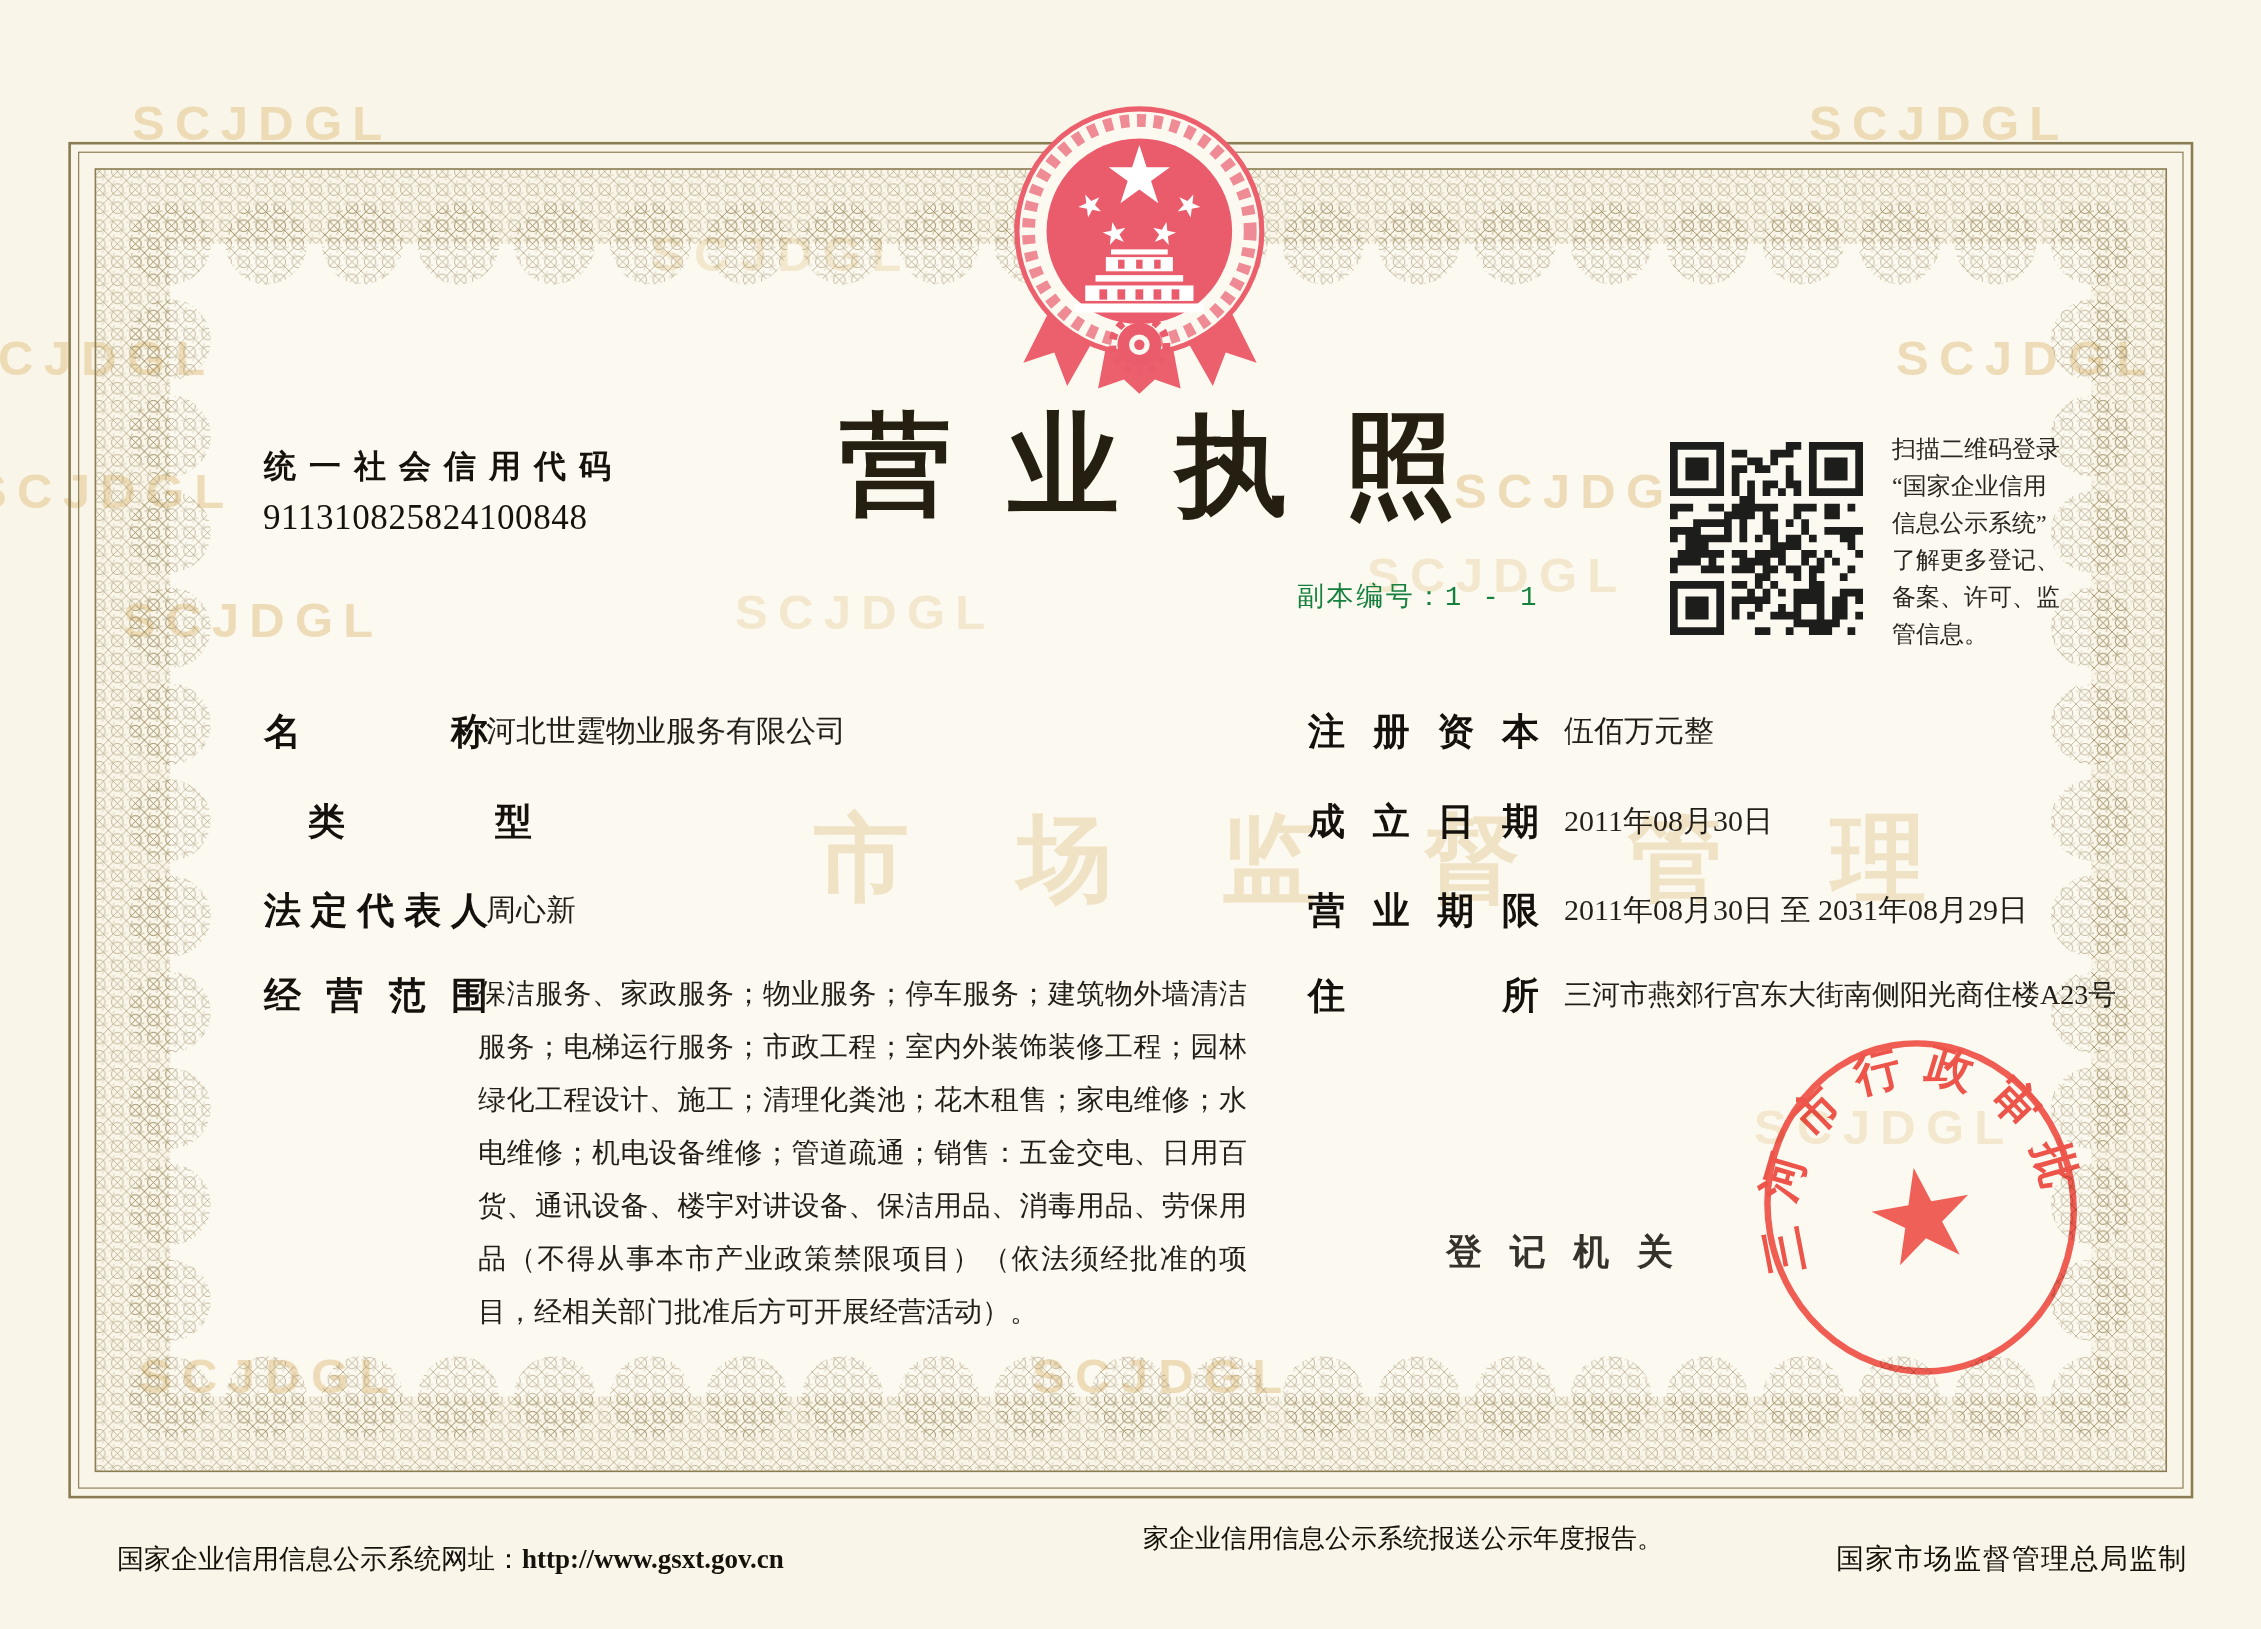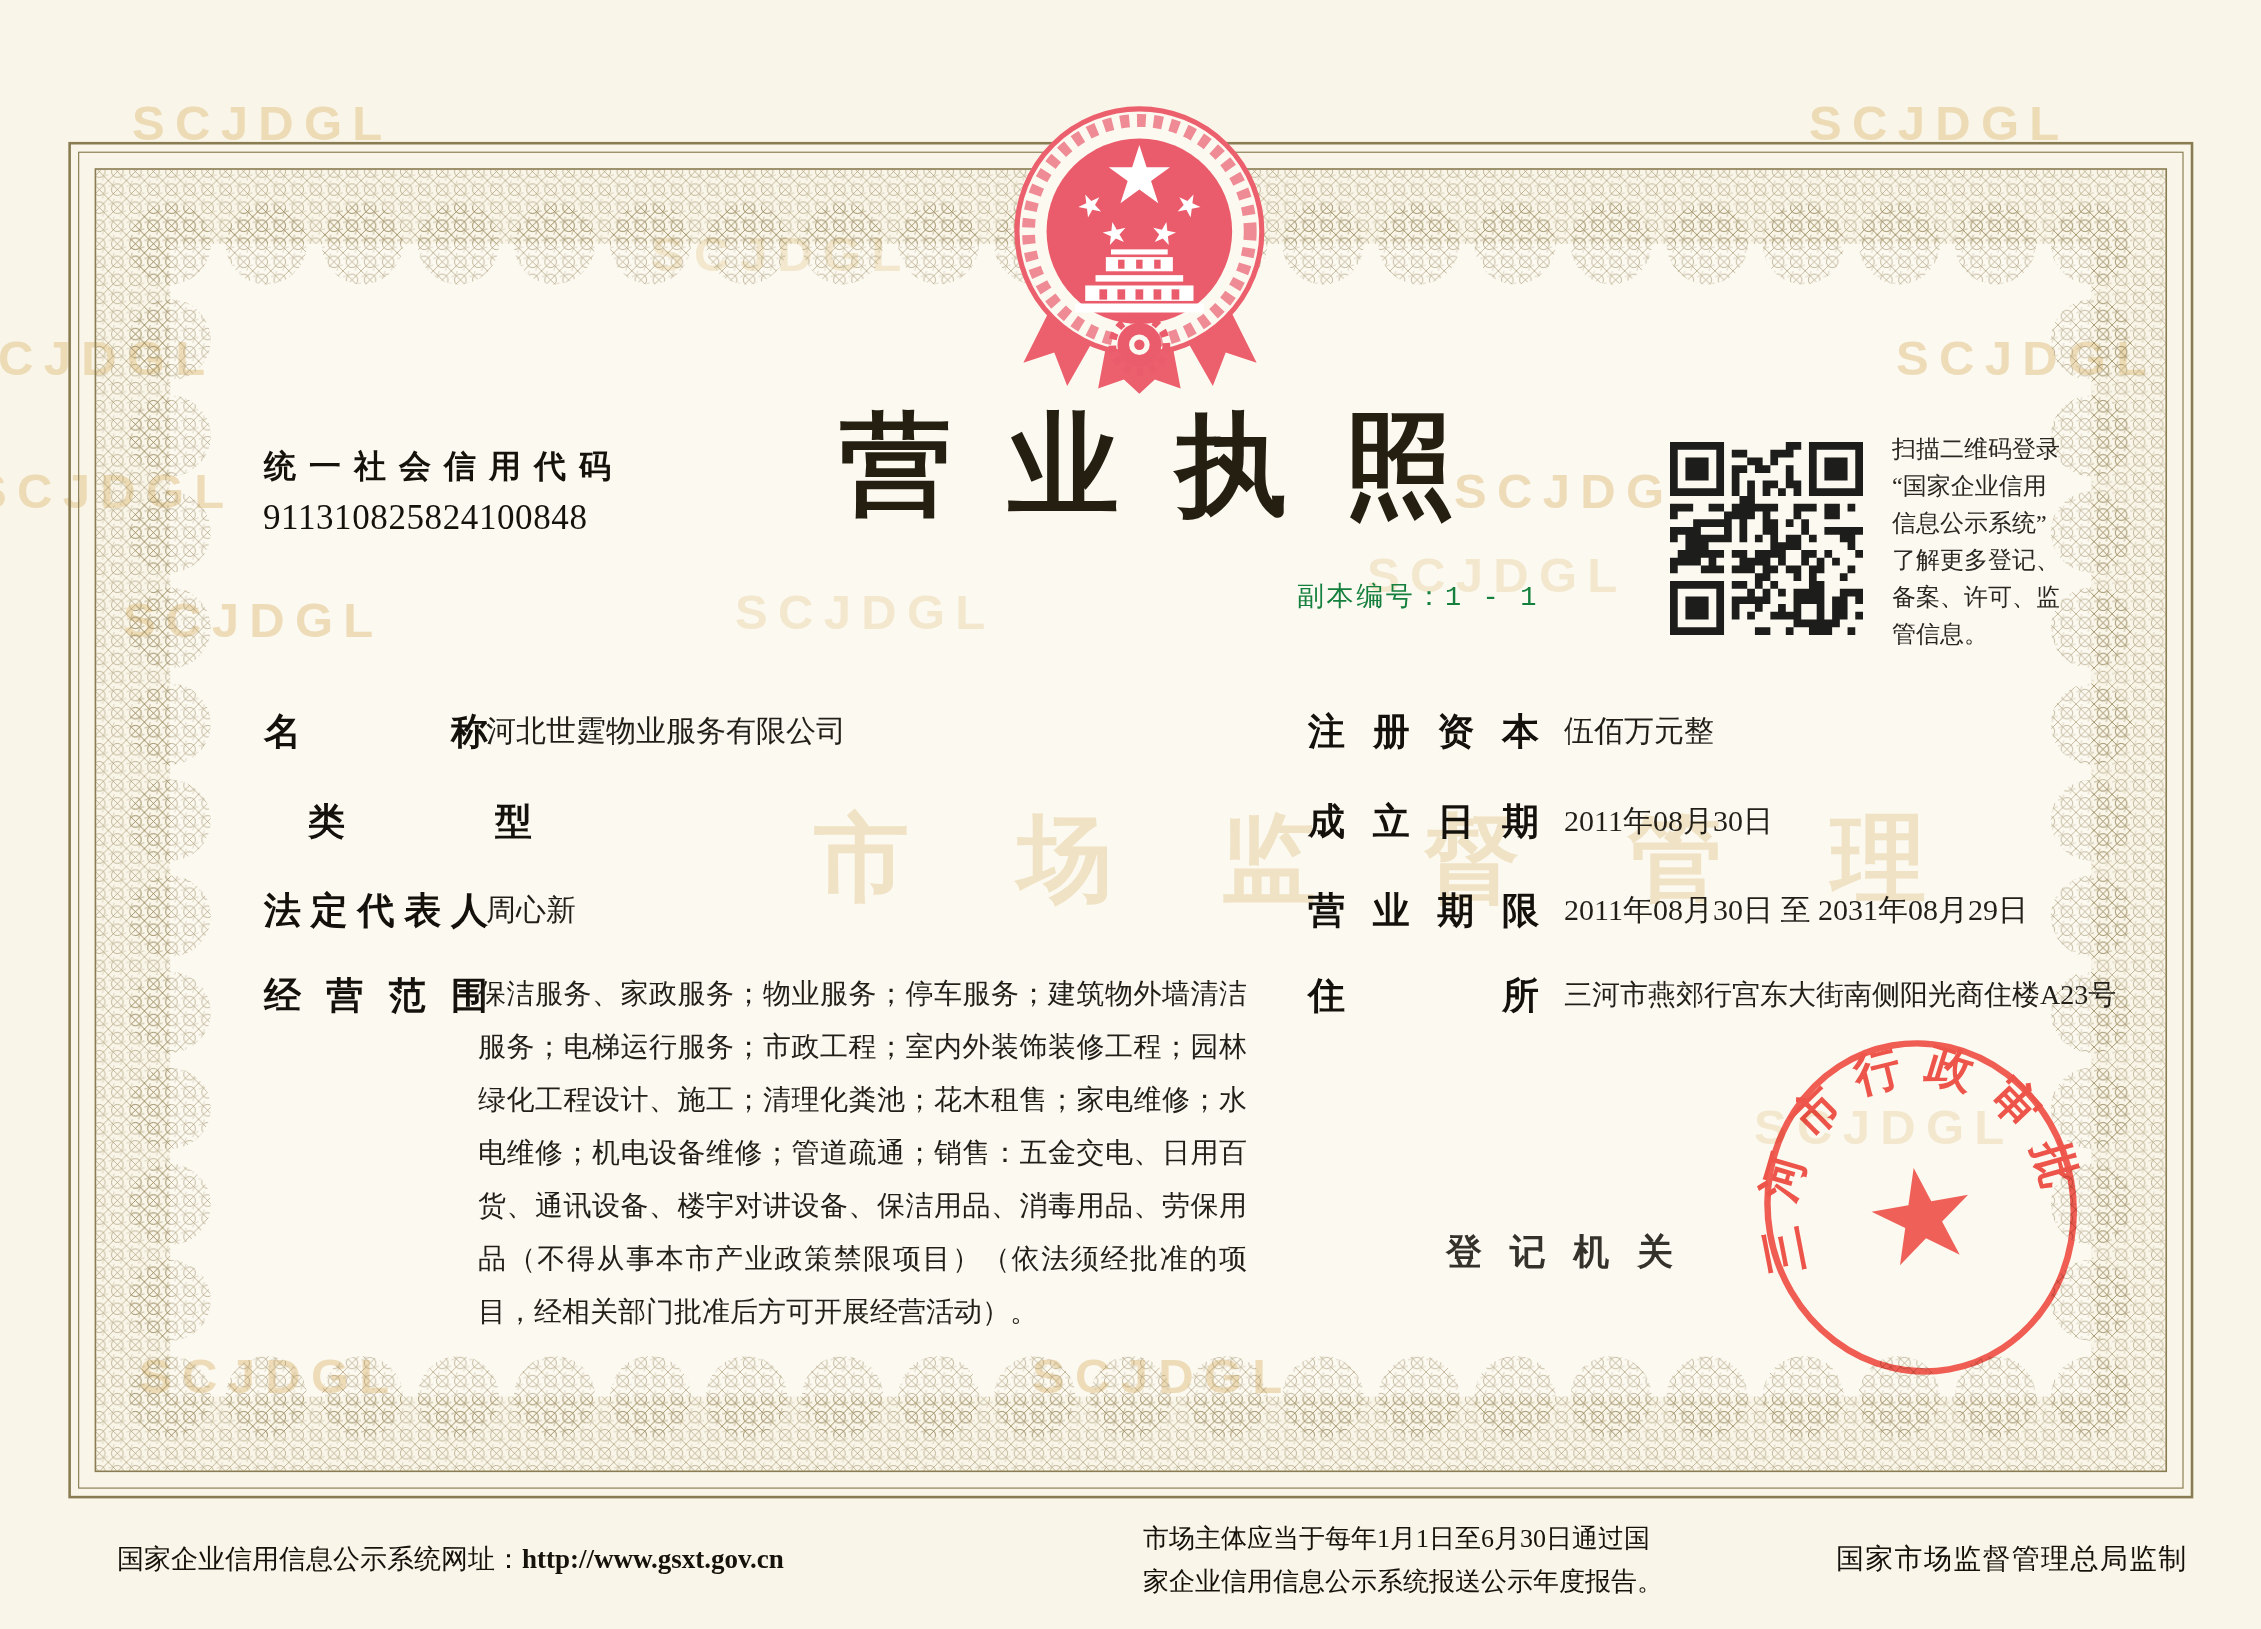--- a/index.html
+++ b/index.html
@@ -257,19 +257,18 @@
       </text>
       <use href="#star5" fill="#f04b43" opacity="0.92" transform="translate(280,290) scale(8.0)"></use>
     </g>
   </svg>
 
 
   <div class="f-left">
     <span>国家企业信用信息公示系统网址：</span><b>http://www.gsxt.gov.cn</b>
   </div>
   <div class="f-center">
-    <div>市场主体应当于每年1月1日至6月30日通过国</div>
     <div>家企业信用信息公示系统报送公示年度报告。</div>
   </div>
   <div class="f-right">国家市场监督管理总局监制</div>
 
 </div>
 
 
 </body></html>

